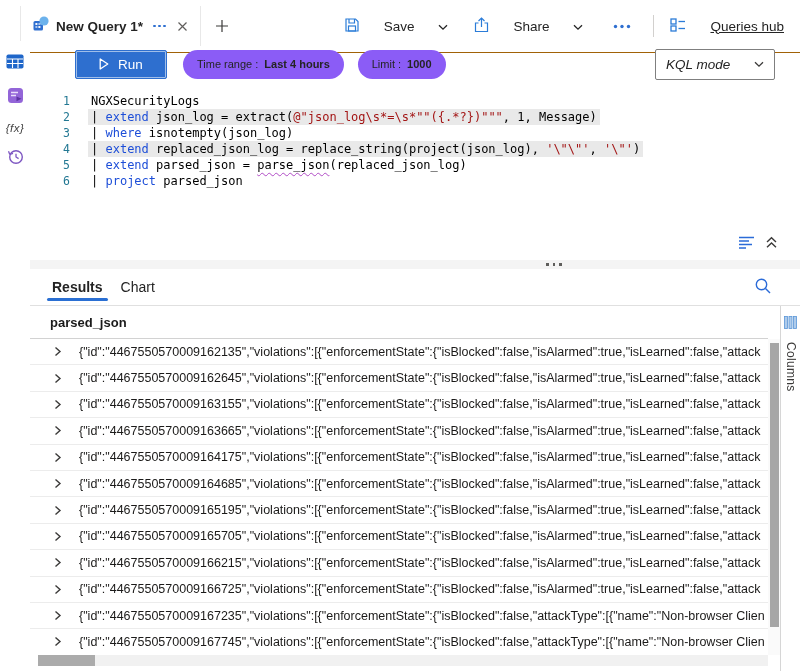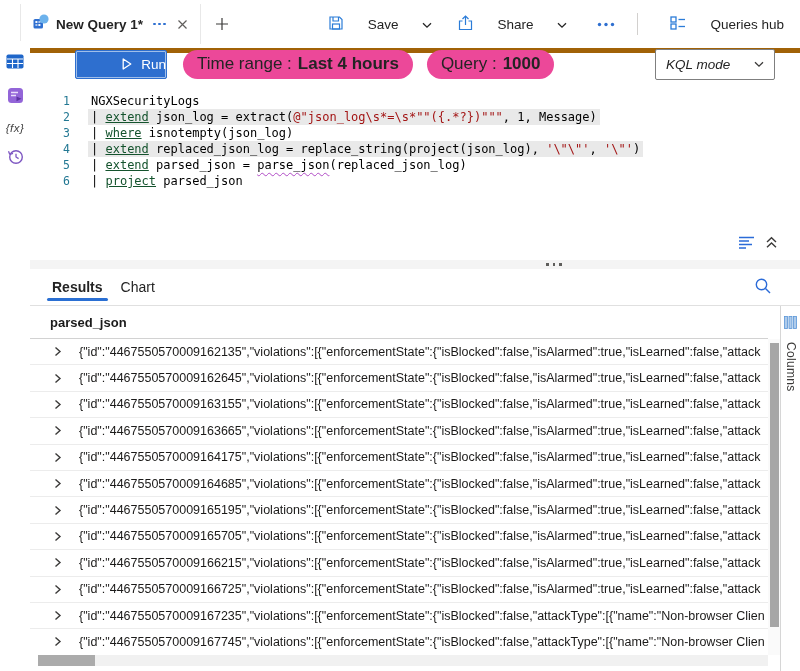--- a/index.html
+++ b/index.html
@@ -2,21 +2,21 @@
 <html><head>
 <meta charset="utf-8">
 <style>
   * { box-sizing: border-box; margin: 0; padding: 0; }
   html,body { background:#fff; }
   body { font-family: "Liberation Sans", sans-serif; color:#242424; }
   .app { position:relative; width:800px; height:671px; background:#fff; overflow:hidden; }
 
   
   .topbar { position:absolute; top:0; left:0; right:0; height:53px; background:#fff;
-            border-bottom:5px solid #a16207; display:flex; align-items:center; }
+            border-bottom:1px solid #a16207; display:flex; align-items:center; }
   .qtab { height:40px; margin-left:20px; display:flex; align-items:center; gap:7px;
           padding:0 12px; border-left:1px solid #e8e8e8; border-right:1px solid #e8e8e8; background:#fff; }
   .qtab-title { font-size:13.5px; font-weight:700; color:#242424; white-space:nowrap; }
   .tab-dots { display:flex; gap:2.5px; margin-left:3px; }
   .tab-dots i { width:2.5px; height:2.5px; border-radius:50%; background:#2e6fd0; display:block; }
   .newtab { margin-left:14px; display:flex; align-items:center; }
   .tb-right { margin-left:auto; display:flex; align-items:center; padding-right:16px; }
   .tb-item { display:flex; align-items:center; gap:24px; font-size:13.5px; color:#242424; margin-left:26px; cursor:default; }
   .tb-more { margin:0 6px 0 24px; padding:0 6px; }
   .tb-divider { width:1px; height:22px; background:#d2d0ce; margin:0 12px 0 10px; }
@@ -25,36 +25,36 @@
   .sidebar { position:absolute; top:41px; left:0; bottom:0; width:30px; background:#fff;
              display:flex; flex-direction:column; align-items:center; padding-top:13px; gap:14px; }
   .fx-icon { font-size:11.5px; color:#424242; font-style:italic; letter-spacing:0.5px; white-space:nowrap; }
 
   
   .main { position:absolute; top:41px; left:30px; right:0; bottom:0; display:flex; flex-direction:column; }
 
   .toolbar { height:46px; display:flex; align-items:center; flex-shrink:0; }
   .run-btn { margin-left:45px; width:92px; height:29px; background:#2e6fcf; border:1px solid #2e6fcf;
              border-radius:2px; box-shadow: inset 0 0 0 1px rgba(255,255,255,0.55);
-             color:#fff; font-size:13.5px; display:flex; align-items:center; justify-content:flex-end; gap:9px; cursor:pointer; }
-  .pill { margin-left:16px; height:29px; border-radius:15px; background:#ec4899; display:flex;
-          align-items:center; gap:6px; padding:0 14px; font-size:17px; white-space:nowrap; }
+             color:#fff; font-size:13.5px; display:flex; align-items:center; justify-content:center; gap:9px; cursor:pointer; }
+  .pill { margin-left:16px; height:29px; border-radius:15px; background:#8b5cf6; display:flex;
+          align-items:center; gap:6px; padding:0 14px; font-size:11px; white-space:nowrap; }
   .pill b { font-weight:700; }
   .mode-select { margin-left:auto; margin-right:25px; width:120px; height:31px; border:1px solid #7f7f7f;
                  border-radius:2px; display:flex; align-items:center; justify-content:space-between;
                  padding:0 10px; font-size:13.5px; background:#fff; cursor:pointer;font-style:italic; }
 
   
   .editor { position:relative; height:173px; flex-shrink:0; padding-top:6px;
             font-family:"DejaVu Sans Mono","Liberation Mono",monospace; font-size:12px; }
   .ed-line { display:flex; height:16px; line-height:16px; }
   .ln { width:40px; text-align:right; color:#237893; flex-shrink:0; font-size:11.5px; }
   .code { margin-left:18px; white-space:pre; padding:0 3px; color:#000; }
   .code.hl { background:#e9e9e9; }
-  .tok-kw { color:#14532d;text-decoration:underline; }
+  .tok-kw { color:#1d4ed8; }
   .tok-str { color:#a31515; }
   .tok-warn { text-decoration: underline wavy #b14cc6; text-decoration-thickness:1px; text-underline-offset:3px; }
   .editor-actions { position:absolute; right:22px; bottom:7px; display:flex; align-items:center; gap:10px; }
 
   
   .splitter { height:9px; background:#f4f4f4; position:relative; flex-shrink:0; cursor:row-resize; }
   .splitter-dots { position:absolute; left:516px; top:3px; display:flex; gap:4px; }
   .splitter-dots i { width:2.5px; height:2.5px; background:#5f5e5c; display:block; }
 
   
@@ -154,21 +154,21 @@
         </span>
       </span>
       <span class="tb-item tb-more">
         <svg width="18" height="5" viewBox="0 0 18 5">
             <circle cx="2.5" cy="2.5" r="1.7" fill="#2e6fd0"></circle>
             <circle cx="9" cy="2.5" r="1.7" fill="#2e6fd0"></circle>
             <circle cx="15.5" cy="2.5" r="1.7" fill="#2e6fd0"></circle>
           </svg>
       </span>
       <span class="tb-divider"></span>
-      <span class="tb-item" style="margin-left:20px;">
+      <span class="tb-item" style="margin-left:4px;text-decoration:underline;">
         <span>
           <svg width="16" height="16" viewBox="0 0 16 16" fill="none" stroke="#2b7cd8" stroke-width="1.3">
             <rect x="1" y="2" width="5" height="5"></rect>
               <path d="M8.5 4.5 H15"></path>
               <rect x="1" y="9" width="5" height="5"></rect>
               <path d="M8.5 11.5 H15"></path>
           </svg>
         </span>
         <span>Queries hub</span>
       </span>
@@ -208,21 +208,21 @@
               <path d="M1.2 1 L8.8 6 L1.2 11 Z" fill="none" stroke="#fff" stroke-width="1.3" stroke-linejoin="round"></path>
             </svg>
         </span>
         <span>Run</span>
       </button>
       <div class="pill">
         <span>Time range :</span>
         <b>Last 4 hours</b>
       </div>
       <div class="pill" style="margin-left:14px;">
-        <span>Query :</span>
+        <span>Limit :</span>
         <b>1000</b>
       </div>
       <div class="mode-select">
         <span>KQL mode</span>
         <span style="display:flex;">
           <svg width="10" height="7" viewBox="0 0 10 7">
               <polyline points="1,1.2 5,5.2 9,1.2" fill="none" stroke="#3b3a39" stroke-width="1.3"></polyline>
             </svg>
         </span>
       </div>

